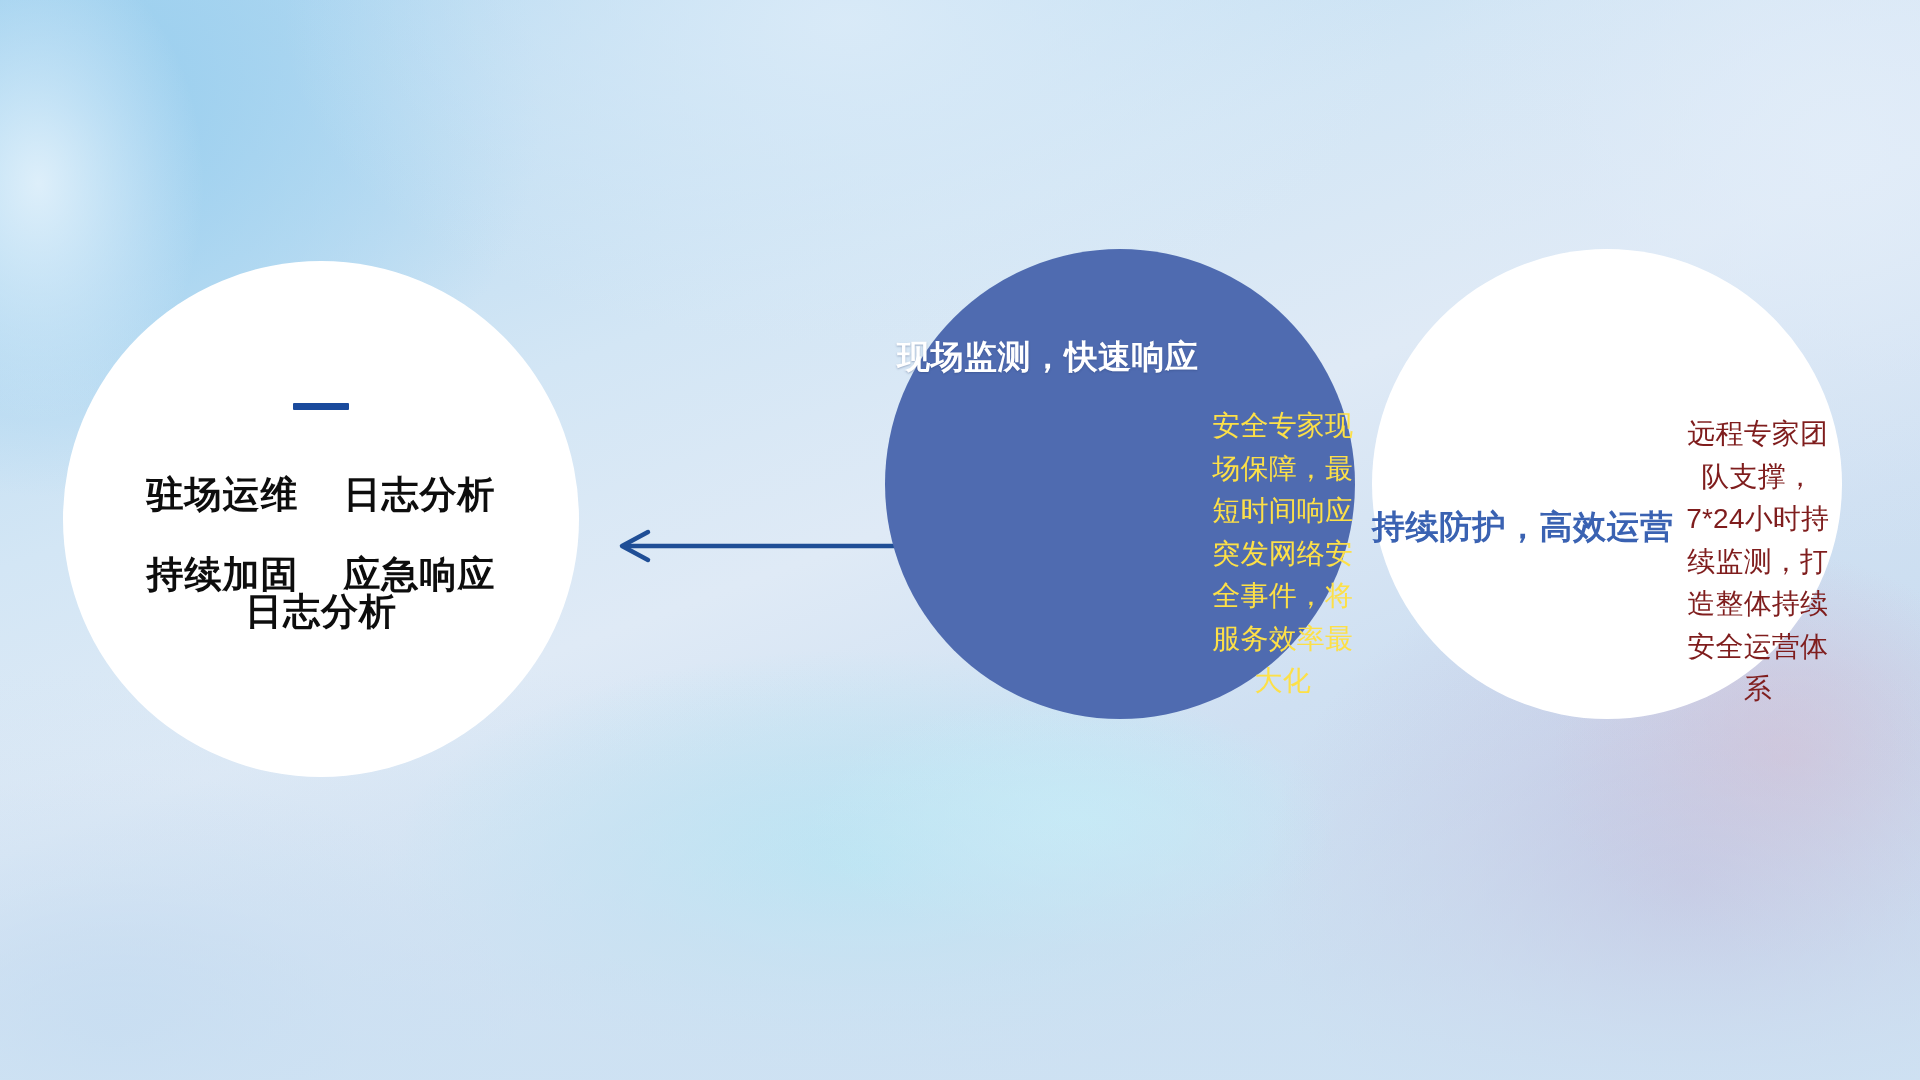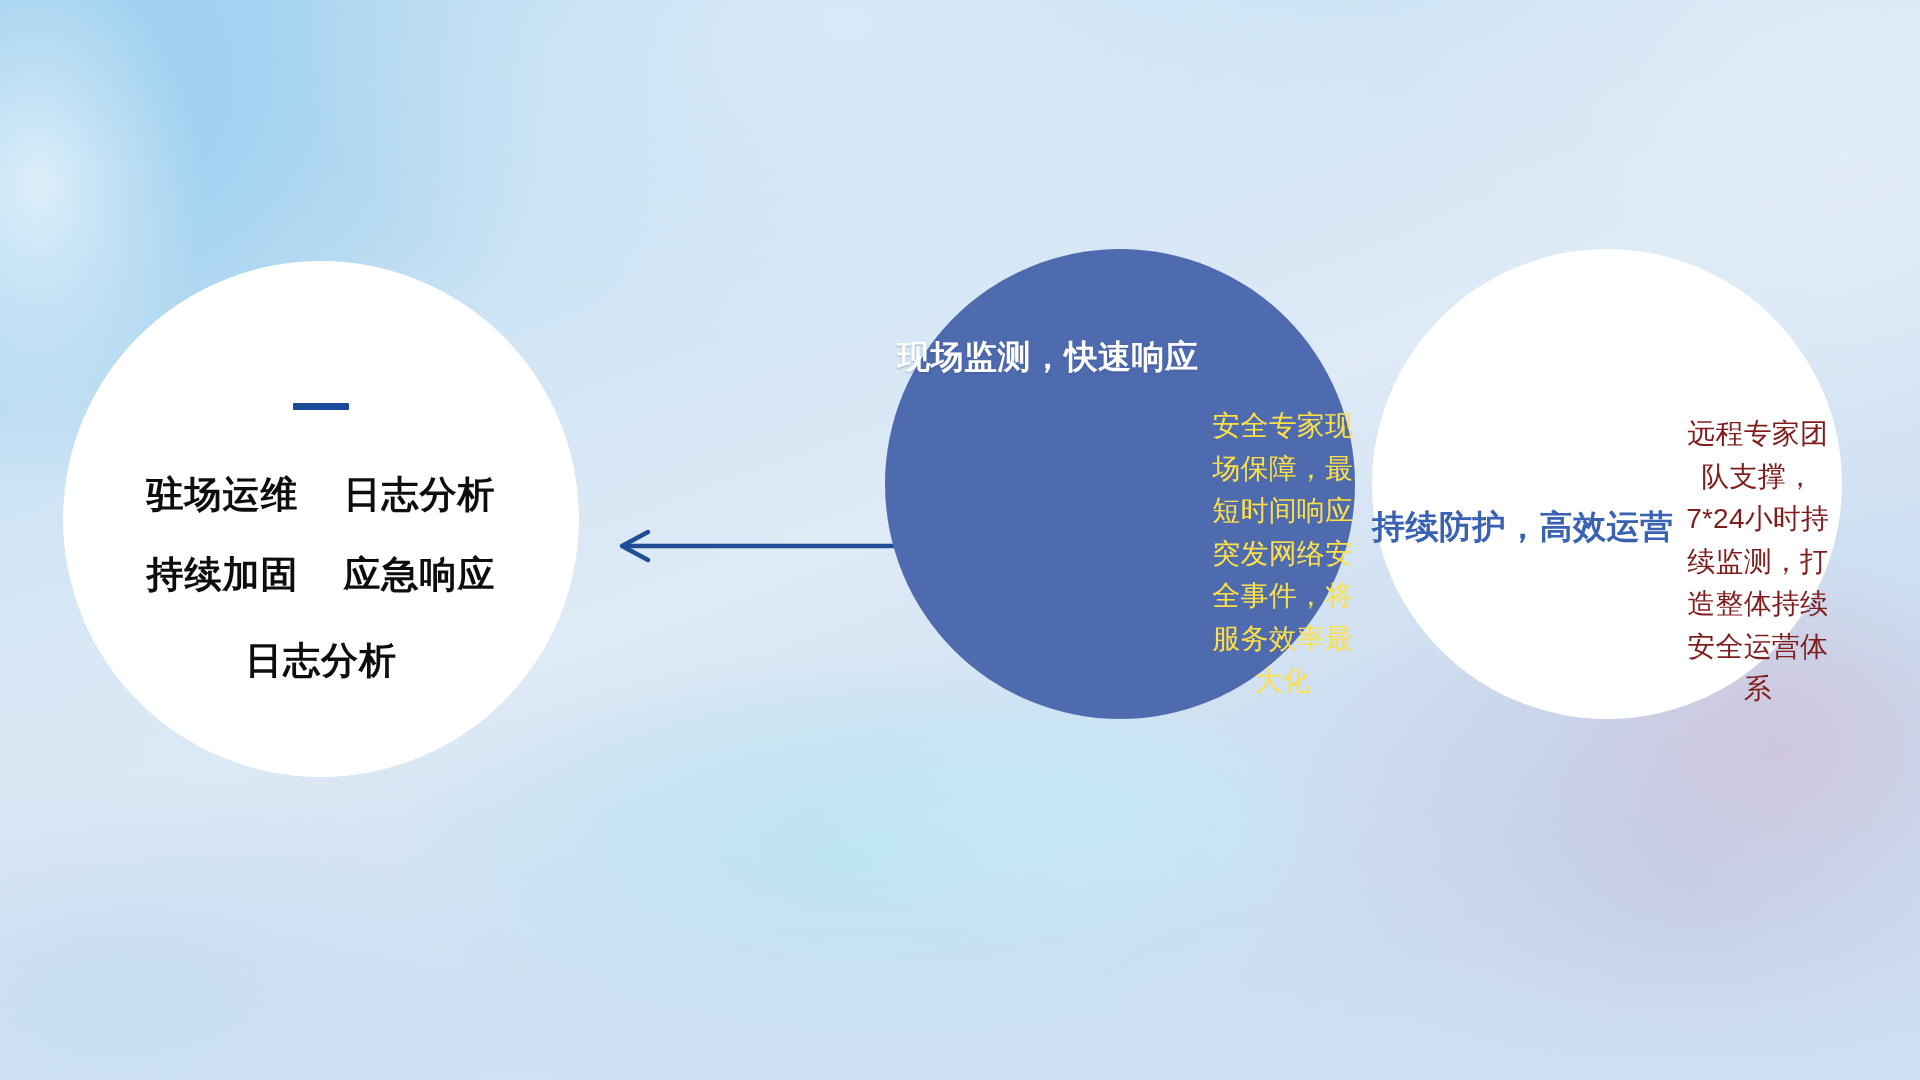--- a/index.html
+++ b/index.html
@@ -133,21 +133,21 @@
   .left-line {
     font-size: 37px;
     font-weight: bold;
     color: #0d0d0d;
     letter-spacing: 1px;
     line-height: 1.0;
     white-space: pre;
     text-align: center;
   }
   #left-line-1 { margin-bottom: 43px; }
-  #left-line-2 { margin-bottom: 49px; }
+  #left-line-2 { }
 
   
   #circle-mid {
     left: 885px;
     top: 249px;
     width: 470px;
     height: 470px;
     background: #4f6bb0;
   }
   #mid-inner {

